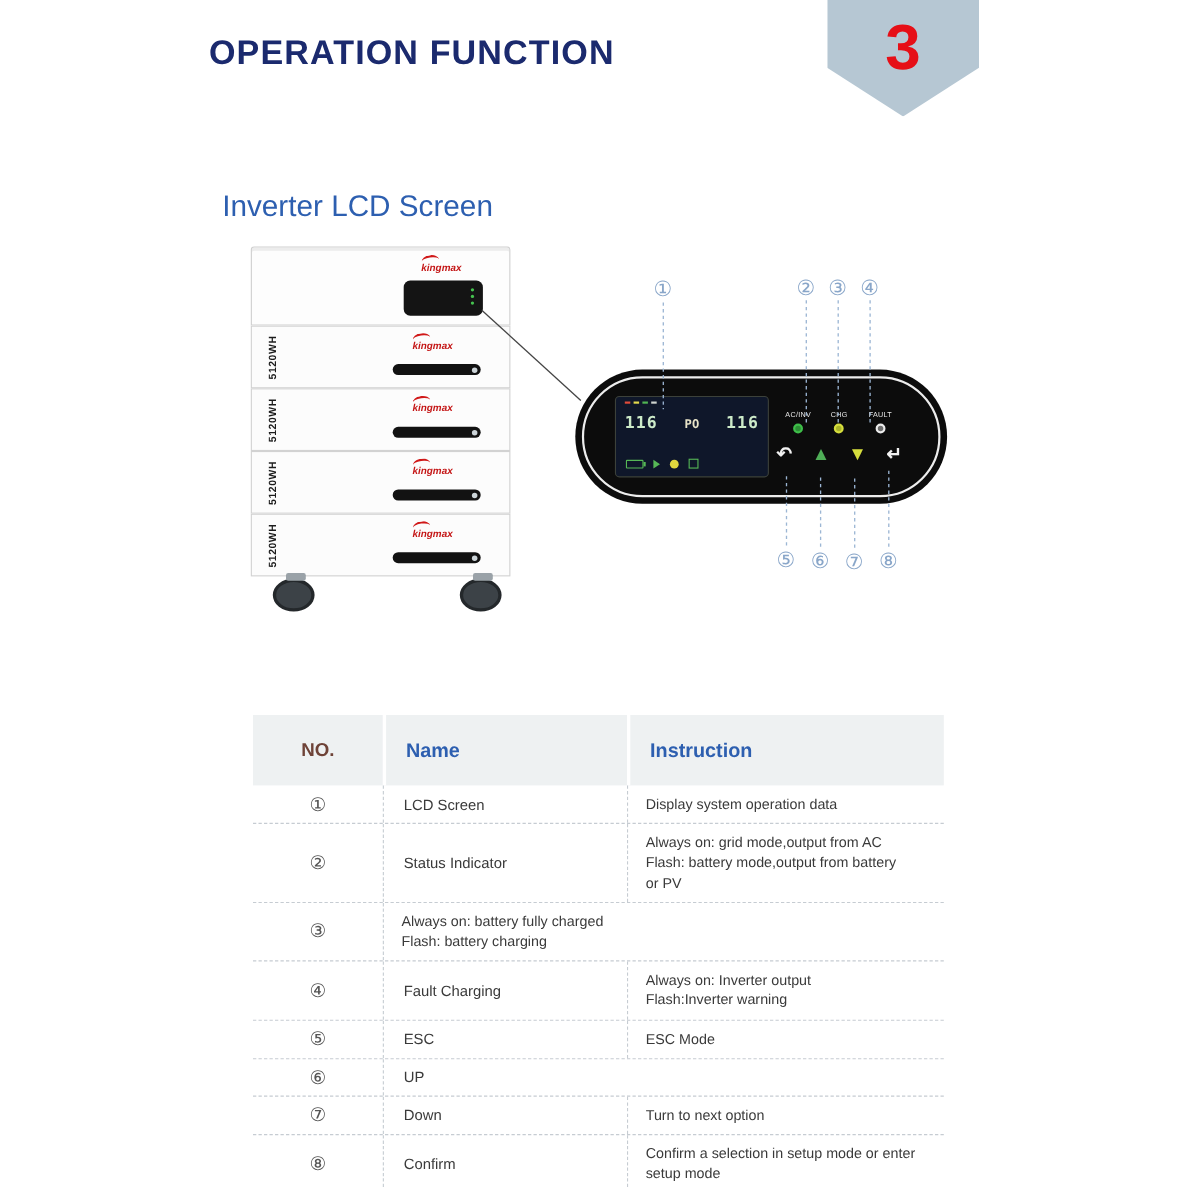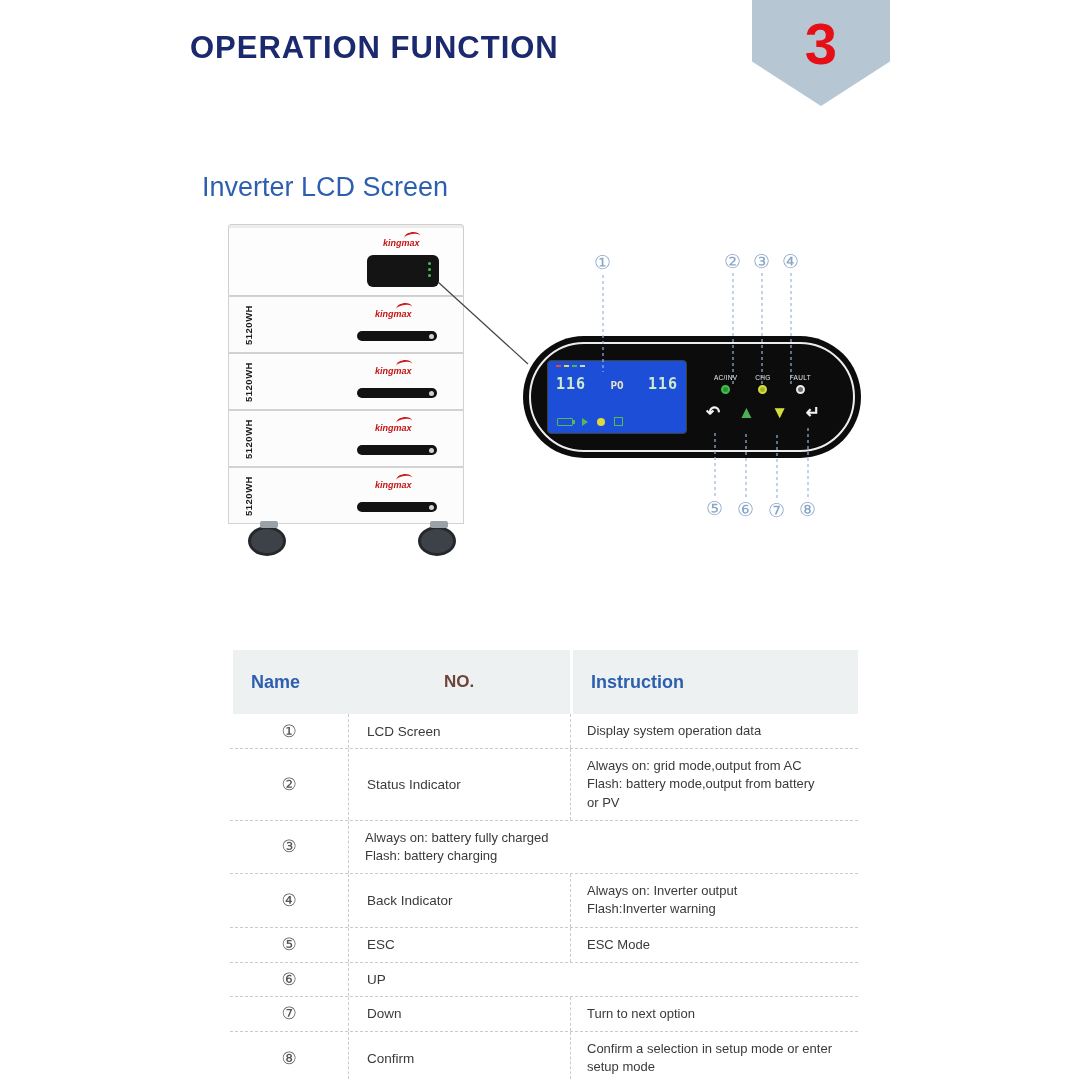--- a/index.html
+++ b/index.html
@@ -15,39 +15,39 @@
   .section-title { left:186px; top:172px; font-size:27px; color:#2d5fb0;margin-left:16px; }
 
   
   .stack { left:228px; top:224px; width:236px; height:360px; }
   .top-unit { position:absolute; left:0; top:0; width:236px; height:72px; background:#fdfdfd;
     border:1px solid #cfcfcf; border-radius:3px 3px 0 0; box-shadow:inset 0 3px 0 #ececec; }
   .unit { position:absolute; left:0; width:236px; height:57px; background:#fcfcfc; border:1px solid #d2d2d2; }
   .u1{top:72px}.u2{top:129px}.u3{top:186px}.u4{top:243px}
   .vlabel { position:absolute; left:14px; top:50%; transform:translateY(-50%) rotate(180deg);
     writing-mode:vertical-rl; font-size:9.5px; font-weight:bold; color:#1c1c1c; letter-spacing:.5px; }
-  .logo { display:inline-flex; flex-direction:column; align-items:flex-end; position:absolute; }
+  .logo { display:inline-flex; flex-direction:column; align-items:flex-start; position:absolute; }
   .logo .swoosh { width:16px; height:6px; border-top:2.5px solid #d01818;
     border-radius:60% 60% 0 0 / 100% 100% 0 0; transform:rotate(-8deg); }
   .logo .brand { color:#c41515; font-style:italic; font-weight:bold; font-size:9px; }
   .logo-top { left:154px; top:7px; }
   .unit .logo { left:146px; top:6px; }
   .mini-display { position:absolute; left:138px; top:30px; width:72px; height:32px; background:#141414; border-radius:6px; }
   .mini-display .dots { position:absolute; right:8px; top:7px; display:flex; flex-direction:column; gap:3px; }
   .mini-display .dots i { width:3px; height:3px; border-radius:50%; background:#45c24f; display:block; }
   .bar { position:absolute; left:128px; top:34px; width:80px; height:10px; background:#121212; border-radius:5px; }
   .bar .btn-dot { position:absolute; right:3px; top:2.5px; width:5px; height:5px; background:#ccd4d8; border-radius:50%; }
   .wheel { position:absolute; top:302px; width:38px; height:30px; background:#3c4247; border:3px solid #24282b; border-radius:50%; }
   .wheel::before { content:""; position:absolute; top:-8px; left:9px; width:18px; height:7px; background:#9aa2a8; border-radius:2px; }
   .wheel.wl { left:20px; } .wheel.wr { left:190px; }
 
   
   .panel { left:523px; top:336px; width:338px; height:122px; background:#0c0c0c; border-radius:61px; }
   .panel .ring { position:absolute; inset:6px; border:2px solid #ededed; border-radius:55px; }
-  .lcd { position:absolute; left:24px; top:24px; width:140px; height:74px; background:#1d4ed8;
+  .lcd { position:absolute; left:36px; top:24px; width:140px; height:74px; background:#0f172a;
     border:1px solid #3c413a; border-radius:4px; overflow:hidden; }
   .lcd .ticks { position:absolute; top:4px; left:8px; display:flex; gap:3px; }
   .lcd .ticks i { width:5px; height:2px; display:block; }
   .t-red{background:#e04b3a}.t-yel{background:#e2d94c}.t-grn{background:#51b553}.t-wht{background:#cfd4cf}
   .lcd .digits { position:absolute; top:14px; left:8px; right:8px; display:flex; justify-content:space-between;
     align-items:baseline; font-family:"DejaVu Sans Mono", monospace; font-weight:bold; }
   .lcd .val { font-size:15px; color:#cdebc9; letter-spacing:1px; }
   .lcd .mode { font-size:11px; color:#e8e4c8;text-align:right; }
   .lcd .icons { position:absolute; bottom:7px; left:9px; display:flex; gap:9px; align-items:center; }
   .i-batt { width:16px; height:8px; border:1px solid #56b856; border-radius:1px; position:relative; }
@@ -215,22 +215,22 @@
     <line x1="791" y1="273" x2="791" y2="385"></line>
     <line x1="715" y1="496" x2="715" y2="430"></line>
     <line x1="746" y1="497" x2="746" y2="434"></line>
     <line x1="777" y1="498" x2="777" y2="434"></line>
     <line x1="808" y1="497" x2="808" y2="428"></line>
   </g>
 </svg>
 
 <div class="abs table">
   <div class="thead">
+    <div class="th th-no">NO.</div>
     <div class="th th-name">Name</div>
-    <div class="th th-no">NO.</div>
     <div class="th th-instr">Instruction</div>
   </div>
 
   <div class="trow">
     <div class="td-no">①</div>
     <div class="td-name">LCD Screen</div>
     <div class="td-instr">Display system operation data</div>
   </div>
   <div class="trow">
     <div class="td-no">②</div>
@@ -239,21 +239,21 @@
 Flash: battery mode,output from battery
 or PV</div>
   </div>
   <div class="trow">
     <div class="td-no">③</div>
     <div class="td-instr">Always on: battery fully charged
 Flash: battery charging</div>
   </div>
   <div class="trow">
     <div class="td-no">④</div>
-    <div class="td-name">Back Indicator</div>
+    <div class="td-name">Fault Charging</div>
     <div class="td-instr">Always on: Inverter output
 Flash:Inverter warning</div>
   </div>
   <div class="trow">
     <div class="td-no">⑤</div>
     <div class="td-name">ESC</div>
     <div class="td-instr">ESC Mode</div>
   </div>
   <div class="trow">
     <div class="td-no">⑥</div>

